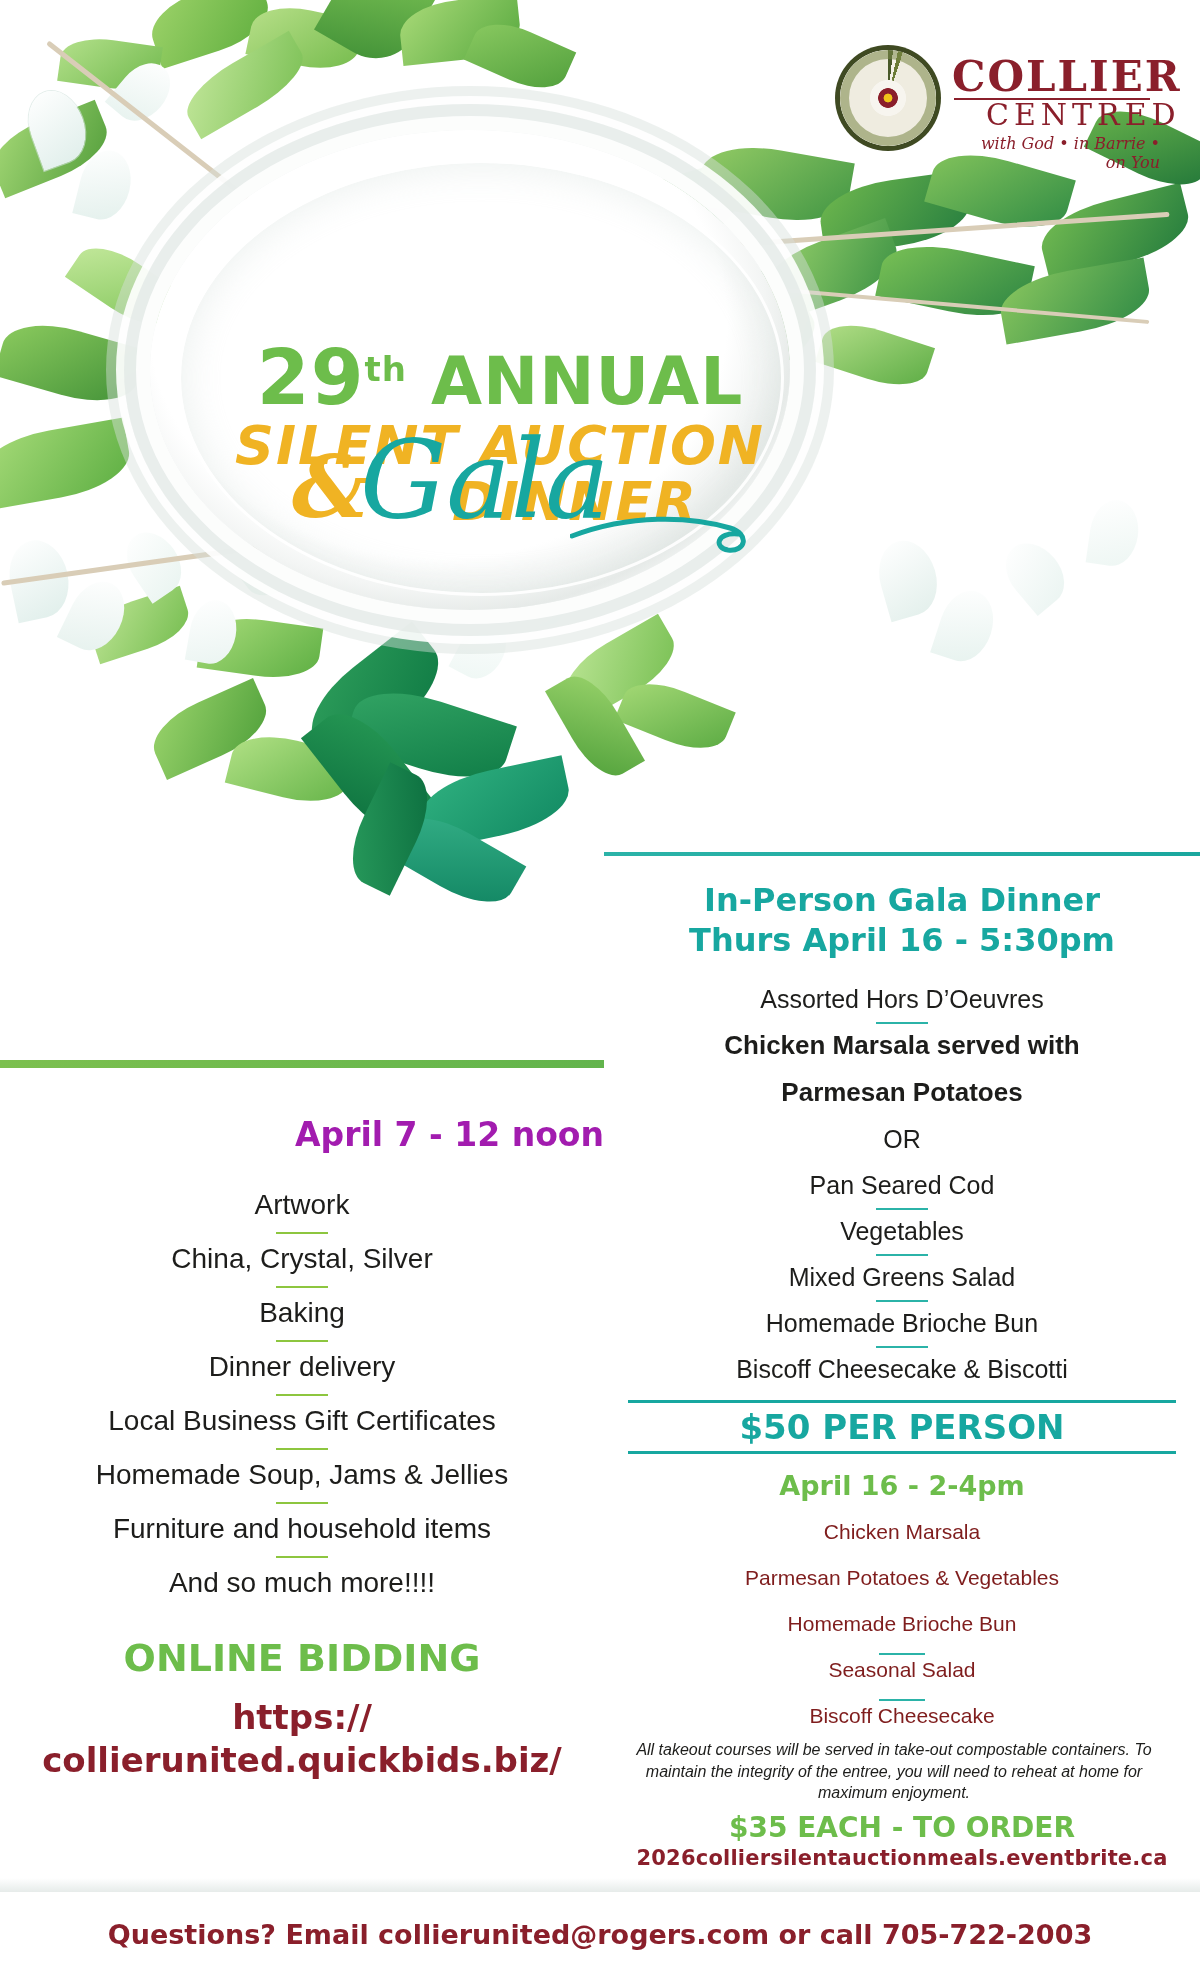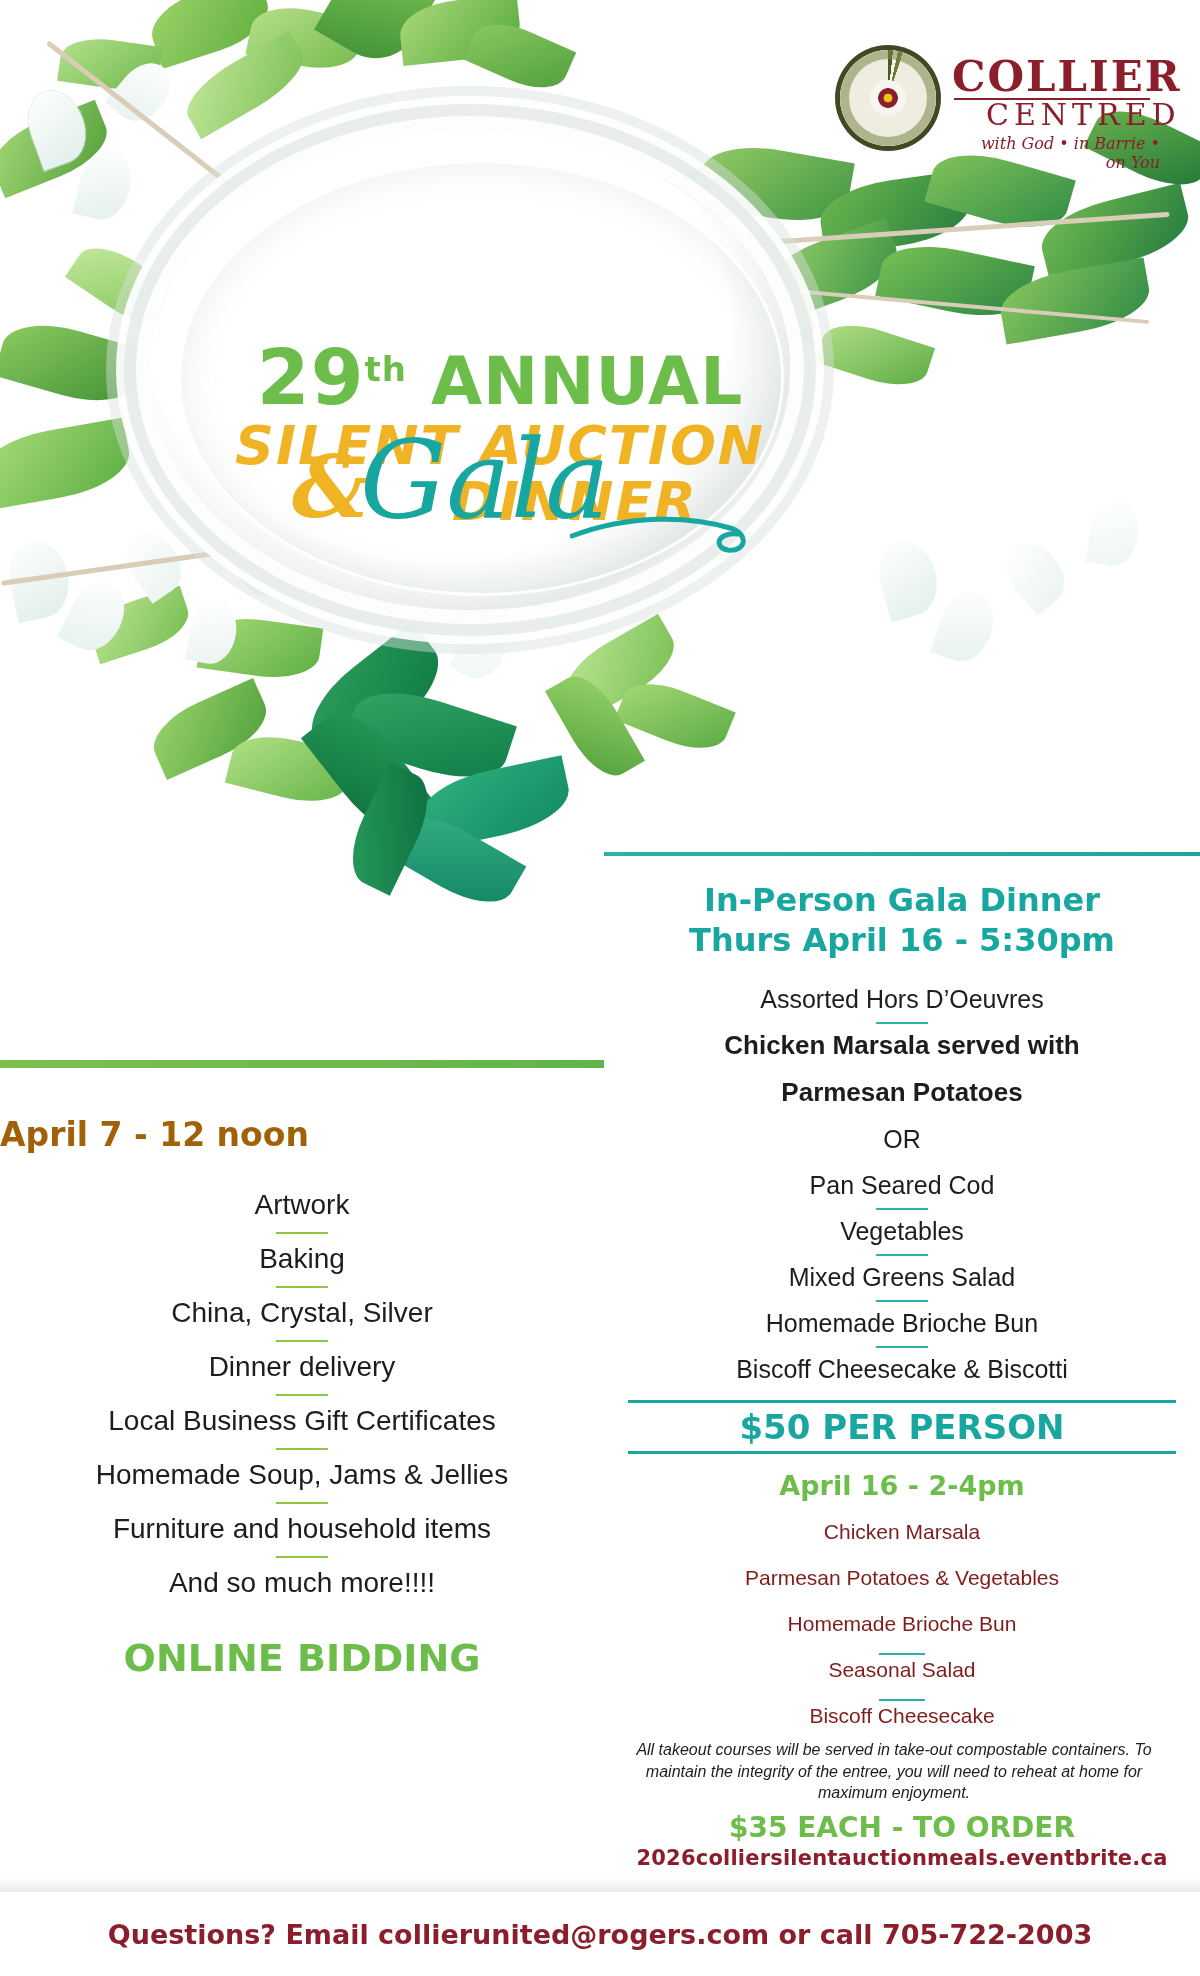--- a/index.html
+++ b/index.html
@@ -241,22 +241,22 @@
     background: linear-gradient(90deg, #2bb3a8 0%, #1aa79e 100%);
     font-size: 32px;
     display: flex;
     align-items: center;
     justify-content: center;
   }
 
   
   .sa-dates {
     margin-top: 46px;
-    text-align: left;
-    color: #a16207;
+    text-align: right;
+    color: #a21caf;
     font-family: "DejaVu Sans", sans-serif;
     font-weight: bold;
     font-size: 33px;
     line-height: 1.28;
   }
   .sa-list {
     margin-top: 22px;
     padding: 0;
     list-style: none;
   }
@@ -555,27 +555,31 @@
 
 <div id="silent-banner" class="banner">
   <span>Silent Auction</span>
 </div>
 <div id="left-col">
   <div class="sa-dates">
     <div>April 7 - 12 noon</div>
   </div>
   <ul class="sa-list" id="sa-items">
       <li>Artwork</li>
+      <li>China, Crystal, Silver</li>
       <li>Baking</li>
-      <li>China, Crystal, Silver</li>
       <li>Dinner delivery</li>
       <li>Local Business Gift Certificates</li>
       <li>Homemade Soup, Jams &amp; Jellies</li>
       <li>Furniture and household items</li>
       <li>And so much more!!!!</li>
     </ul>
   <div class="online-bidding">ONLINE BIDDING</div>
+  <div class="bid-url">
+    <div>https://</div>
+    <div>collierunited.quickbids.biz/</div>
+  </div>
 </div>
 
 <div id="footer-sep"></div>
 <div id="footer">
   <span class="txt">Questions? Email collierunited@rogers.com or call 705-722-2003</span>
 </div>
 
 </body></html>

